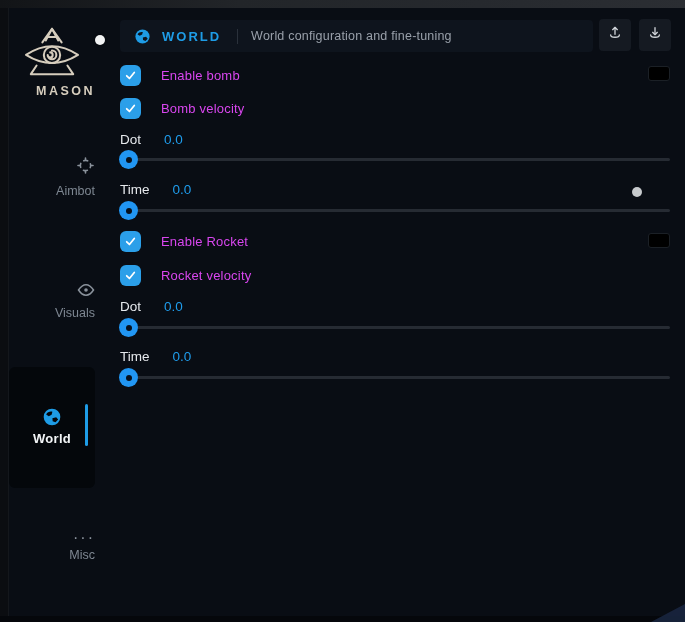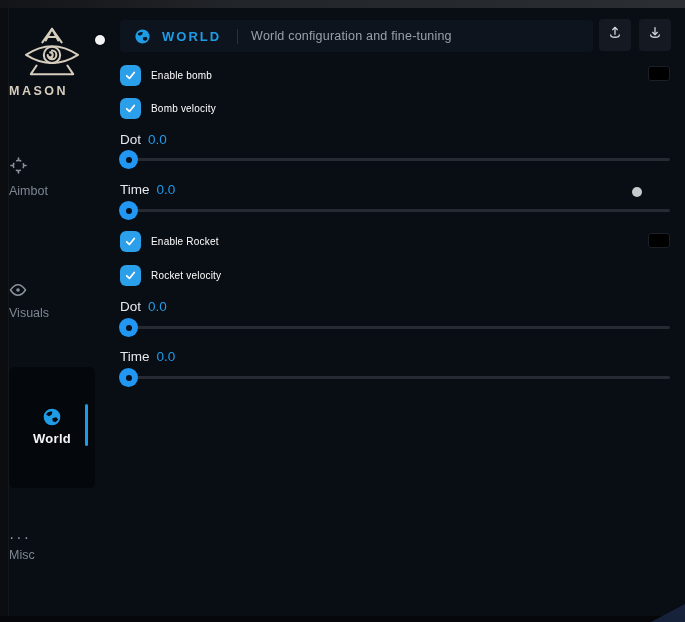--- a/index.html
+++ b/index.html
@@ -11,25 +11,25 @@
   .top-strip { position:absolute; left:0; top:0; width:685px; height:8px;
     background:linear-gradient(90deg,#121417 0%,#222529 35%,#26292e 70%,#2b2e33 100%); }
   .left-strip { position:absolute; left:0; top:8px; width:9px; height:614px;
     background:#0b0d11; border-right:1px solid #14171c; }
   .bottom-strip { position:absolute; left:0; bottom:0; width:685px; height:6px; background:#05070b; }
   .corner-wedge { position:absolute; right:0; bottom:0; width:0; height:0;
     border-bottom:18px solid #1a2742; border-left:34px solid transparent; opacity:.85; }
 
   
   .sidebar { position:absolute; left:9px; top:8px; width:86px; height:608px; }
-  .logo-wrap { position:absolute; left:0; top:18px; width:86px; text-align:left; }
+  .logo-wrap { position:absolute; left:0; top:18px; width:86px; text-align:right; }
   .logo-wrap svg { display:block; margin:0 auto; }
   .brand-name { display:block; margin-top:6px; color:#d6cdbd; font-size:12.5px; font-weight:bold; letter-spacing:2.5px; }
 
-  .side-item { position:absolute; left:0; width:86px; text-align:left; color:#7e8792; cursor:pointer; }
+  .side-item { position:absolute; left:0; width:86px; text-align:right; color:#7e8792; cursor:pointer; }
   .side-item .s-icon { display:block; margin:0 auto; }
   .side-item .s-label { display:block; margin-top:5px; font-size:12.5px; color:#7e8792; }
   .item-aimbot  { top:148px; }
   .item-visuals { top:275px; }
   .item-misc    { top:525px; }
   .dots { font-size:16px; letter-spacing:2px; color:#8a929c; line-height:10px; }
 
   .item-world { position:absolute; left:0; top:359px; width:86px; height:121px;
     background:#04070b; border-radius:6px; cursor:pointer; }
   .item-world .s-icon { position:absolute; left:33px; top:40px; }
@@ -48,26 +48,26 @@
   .icon-btn { position:absolute; top:19px; width:32px; height:32px; background:#151a22;
     border-radius:4px; display:flex; align-items:center; justify-content:center; cursor:pointer; }
   .btn-upload { left:599px; }
   .btn-download { left:639px; }
 
   
   .cb-row { position:absolute; left:120px; display:flex; align-items:center; }
   .cb { width:21px; height:21px; border-radius:6px; background:#2b9fe9; display:flex;
     align-items:center; justify-content:center; cursor:pointer; }
   .cb svg { display:block; }
-  .cb-label { margin-left:10px; color:#ffffff; font-size:10px; letter-spacing:.2px; }
+  .cb-label { margin-left:20px; color:#d946ef; font-size:13px; letter-spacing:.2px; }
 
   .swatch { position:absolute; left:648px; width:22px; height:15px; background:#000;
     border:1px solid #1b2026; border-radius:3px; cursor:pointer; }
 
-  .slider-label { position:absolute; left:120px; display:flex; gap:7px; font-size:13.5px; }
+  .slider-label { position:absolute; left:120px; display:flex; gap:23px; font-size:13.5px; }
   .slider-label .s-name { color:#e6e9ed; }
   .slider-label .s-val { color:#1f9ded; font-weight:normal; }
   .track { position:absolute; left:120px; width:550px; height:3px; background:#262b33;
     border-radius:2px; cursor:pointer; }
   .thumb { position:absolute; left:-1px; top:-8px; width:19px; height:19px; border-radius:50%;
     background:#2196f3; cursor:pointer; }
   .thumb::after { content:""; position:absolute; left:6.5px; top:6.5px; width:6px; height:6px;
     border-radius:50%; background:#07101c; }
 
   

